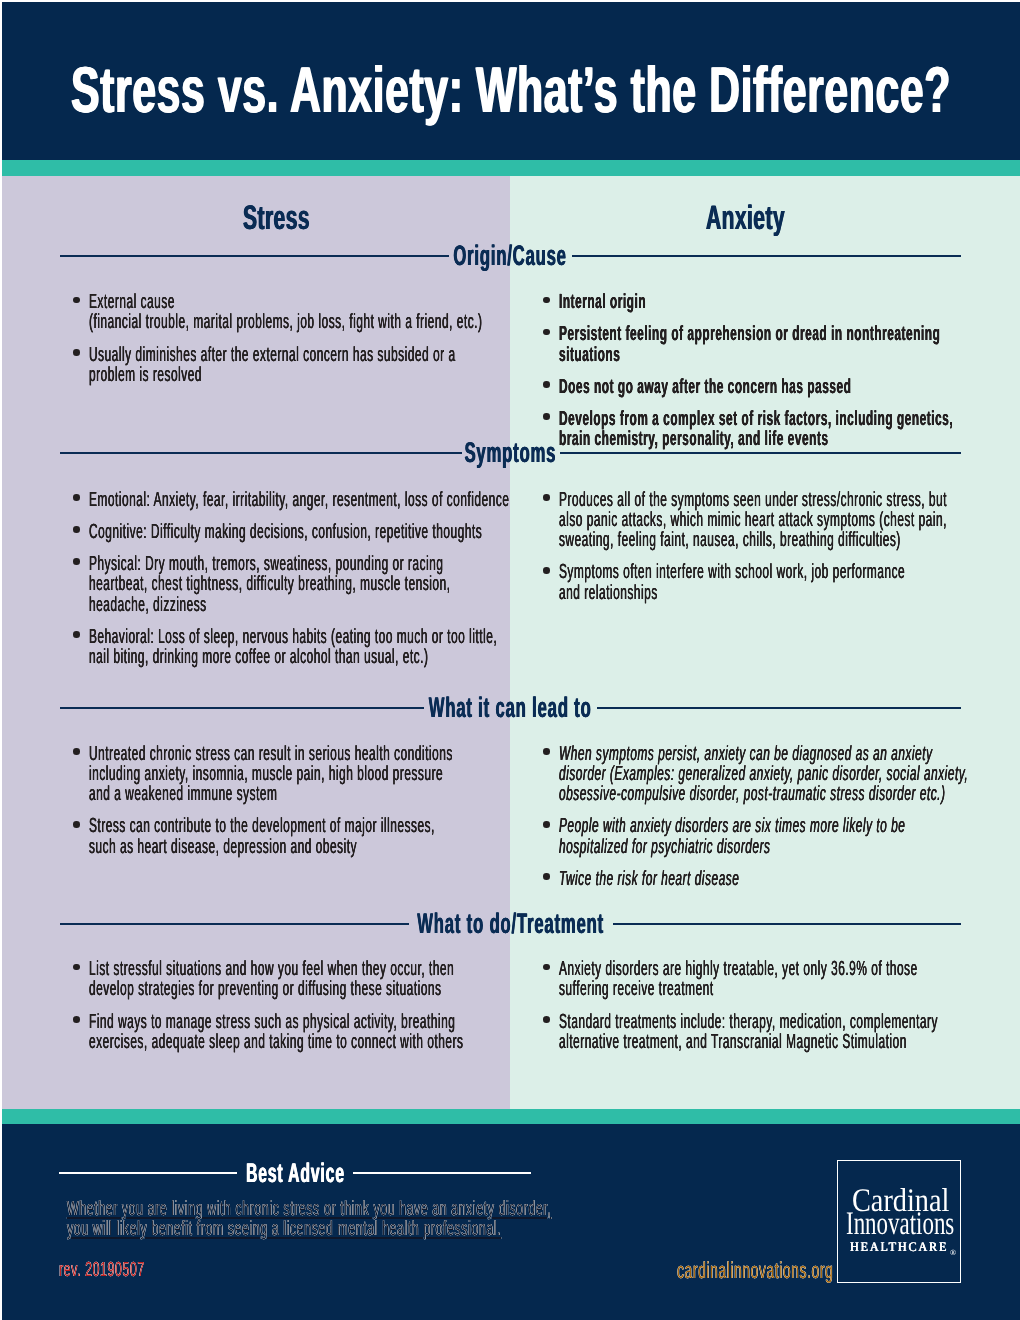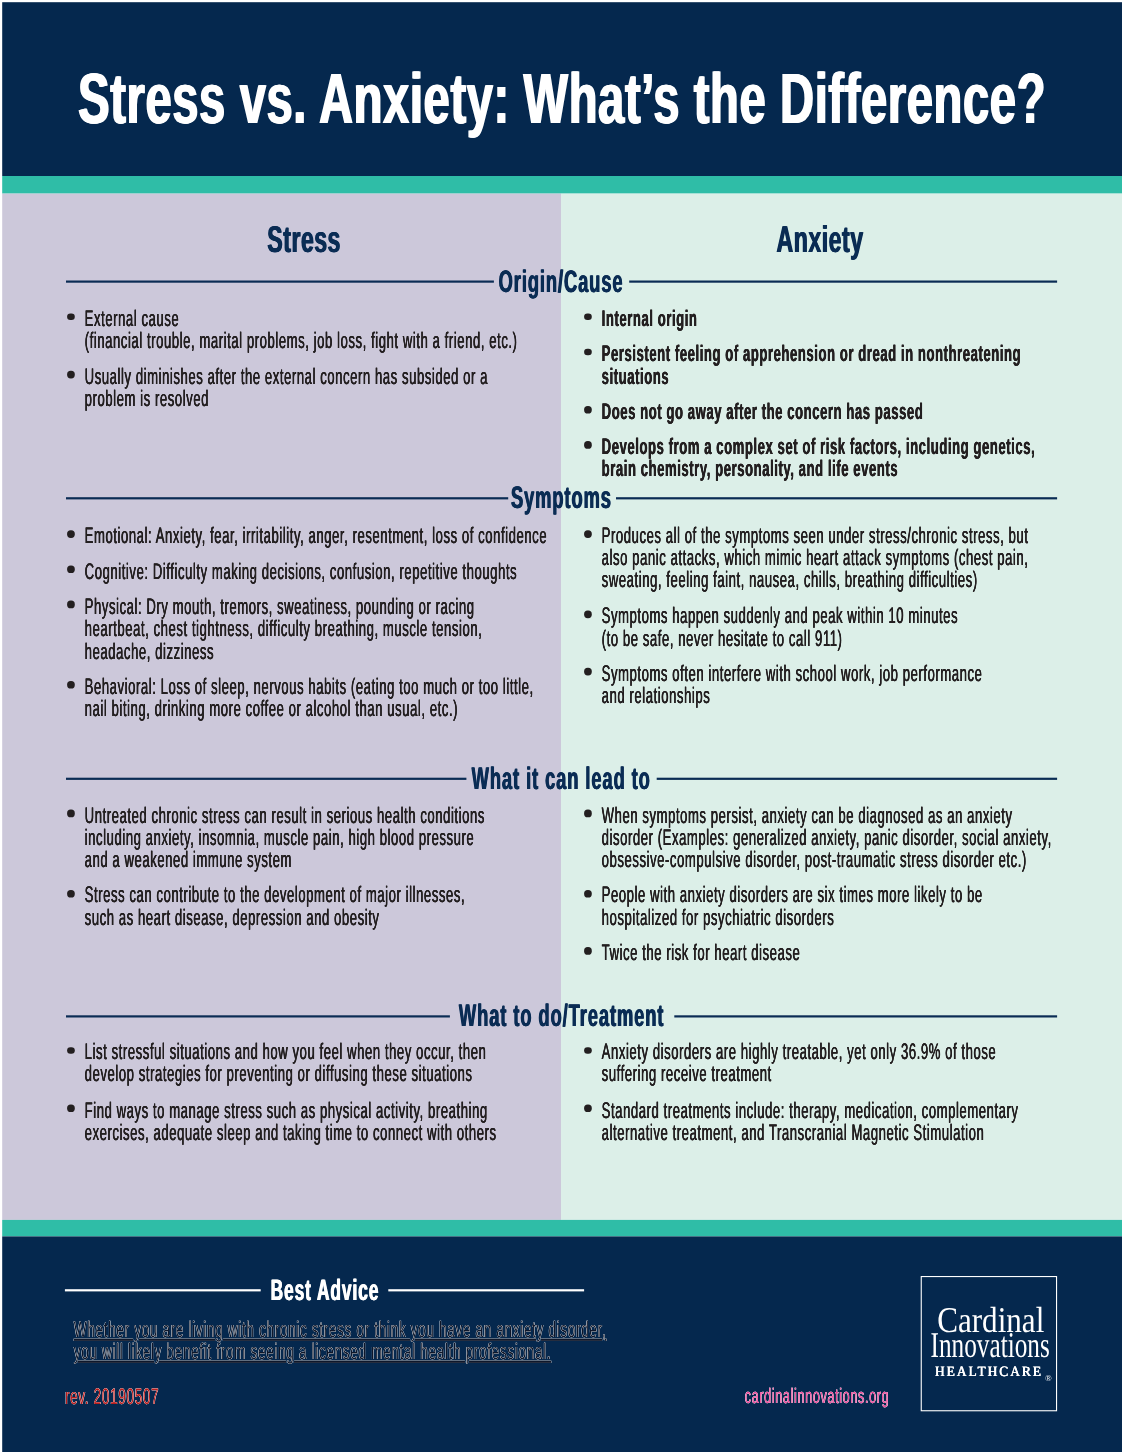--- a/index.html
+++ b/index.html
@@ -38,21 +38,21 @@
        display:flex;align-items:center;}
   .sec-rule{flex:1 1 auto;height:2px;background:#0a2c54;}
   .sec-tw{flex:0 0 auto;margin:0 5px;height:26px;overflow:visible;
        display:flex;align-items:center;justify-content:center;}
   .sec-title{color:#0a2c54;font-weight:bold;font-size:28.4px;
        line-height:28.4px;white-space:nowrap;letter-spacing:1.45px;
        transform:scaleX(0.585);transform-origin:50% 50%;
        text-shadow:0.62px 0 0 #0a2c54,-0.62px 0 0 #0a2c54;}
 
   
-  ul.blist{list-style:none;margin:0;padding:0;}
+  ul.blist{list-style:none;margin:12px;padding:0;}
   ul.blist li{position:relative;padding-left:21px;margin:0 0 11.6px 0;
        color:#231f20;font-size:20.5px;line-height:20.45px;letter-spacing:0.9px;
        text-shadow:0.26px 0 0 #231f20,-0.26px 0 0 #231f20;}
   ul.blist li:last-child{margin-bottom:0;}
   ul.blist li .bt{display:block;transform:scaleX(0.58);transform-origin:0% 50%;
        width:172%;}
   ul.blist li::before{content:"";position:absolute;left:5.3px;top:4.5px;
        width:6.6px;height:6.6px;border-radius:50%;background:#231f20;}
 
   
@@ -67,21 +67,21 @@
        text-shadow:0.62px 0 0 #ffffff,-0.62px 0 0 #ffffff;}
   .ft-text{position:absolute;left:67px;top:1199px;width:560px;
        color:#0f172a;font-size:20.5px;line-height:20.3px;letter-spacing:0.95px;
        text-shadow:0.26px 0 0 #ffffff,-0.26px 0 0 #ffffff;text-decoration:underline;}
   .ft-text span{display:block;transform:scaleX(0.605);transform-origin:0% 50%;width:166%;}
   .ft-rev{position:absolute;left:59px;top:1260px;width:300px;
        color:#b91c1c;font-size:20.5px;line-height:20.3px;letter-spacing:0.95px;
        text-shadow:0.26px 0 0 #ffffff,-0.26px 0 0 #ffffff;}
   .ft-rev span{display:block;transform:scaleX(0.605);transform-origin:0% 50%;width:166%;}
   .ft-web{position:absolute;left:677px;top:1260px;width:300px;text-decoration:none;
-       color:#ec4899;font-size:19px;line-height:20.3px;letter-spacing:0.95px;
+       color:#a16207;font-size:23px;line-height:20.3px;letter-spacing:0.95px;
        text-shadow:0.26px 0 0 #ffffff,-0.26px 0 0 #ffffff;}
   .ft-web span{display:block;transform:scaleX(0.605);transform-origin:0% 50%;width:166%;}
 
   
   .logo{position:absolute;left:837px;top:1160px;width:124px;height:123px;
        border:1.7px solid #ffffff;box-sizing:border-box;}
   .logo-t{position:absolute;color:#ffffff;font-family:"Liberation Serif","DejaVu Serif",serif;
        white-space:nowrap;font-weight:normal;transform-origin:0% 50%;}
   .logo-l1{left:14px;top:24px;font-size:33px;line-height:33px;transform:scaleX(0.857);}
   .logo-l2{left:8px;top:47px;font-size:33px;line-height:33px;transform:scaleX(0.695);}
@@ -160,24 +160,20 @@
         <span class="bt">nail biting, drinking more coffee or alcohol than usual, etc.)</span>
       </li>
   </ul>
   <ul class="blist" style="left:526.2px;top:477.5px;width:460px;position:absolute;">
     <li>
         <span class="bt">Produces all of the symptoms seen under stress/chronic stress, but</span>
         <span class="bt">also panic attacks, which mimic heart attack symptoms (chest pain,</span>
         <span class="bt">sweating, feeling faint, nausea, chills, breathing difficulties)</span>
       </li>
     <li>
-        <span class="bt">Symptoms happen suddenly and peak within 10 minutes</span>
-        <span class="bt">(to be safe, never hesitate to call 911)</span>
-      </li>
-    <li>
         <span class="bt">Symptoms often interfere with school work, job performance</span>
         <span class="bt">and relationships</span>
       </li>
   </ul>
   <div class="sec-head" style="top:695px;">
     <div class="sec-rule"></div>
     <div class="sec-tw" style="width:163px;">
         <span class="sec-title">What it can lead to</span>
       </div>
     <div class="sec-rule"></div>
@@ -186,21 +182,21 @@
     <li>
         <span class="bt">Untreated chronic stress can result in serious health conditions</span>
         <span class="bt">including anxiety, insomnia, muscle pain, high blood pressure</span>
         <span class="bt">and a weakened immune system</span>
       </li>
     <li>
         <span class="bt">Stress can contribute to the development of major illnesses,</span>
         <span class="bt">such as heart disease, depression and obesity</span>
       </li>
   </ul>
-  <ul class="blist" style="left:526.2px;top:731.5px;width:460px;position:absolute;">
+  <ul class="blist" style="left:526.2px;top:731.5px;width:460px;position:absolute;font-style:italic;">
     <li>
         <span class="bt">When symptoms persist, anxiety can be diagnosed as an anxiety</span>
         <span class="bt">disorder (Examples: generalized anxiety, panic disorder, social anxiety,</span>
         <span class="bt">obsessive-compulsive disorder, post-traumatic stress disorder etc.)</span>
       </li>
     <li>
         <span class="bt">People with anxiety disorders are six times more likely to be</span>
         <span class="bt">hospitalized for psychiatric disorders</span>
       </li>
     <li>

